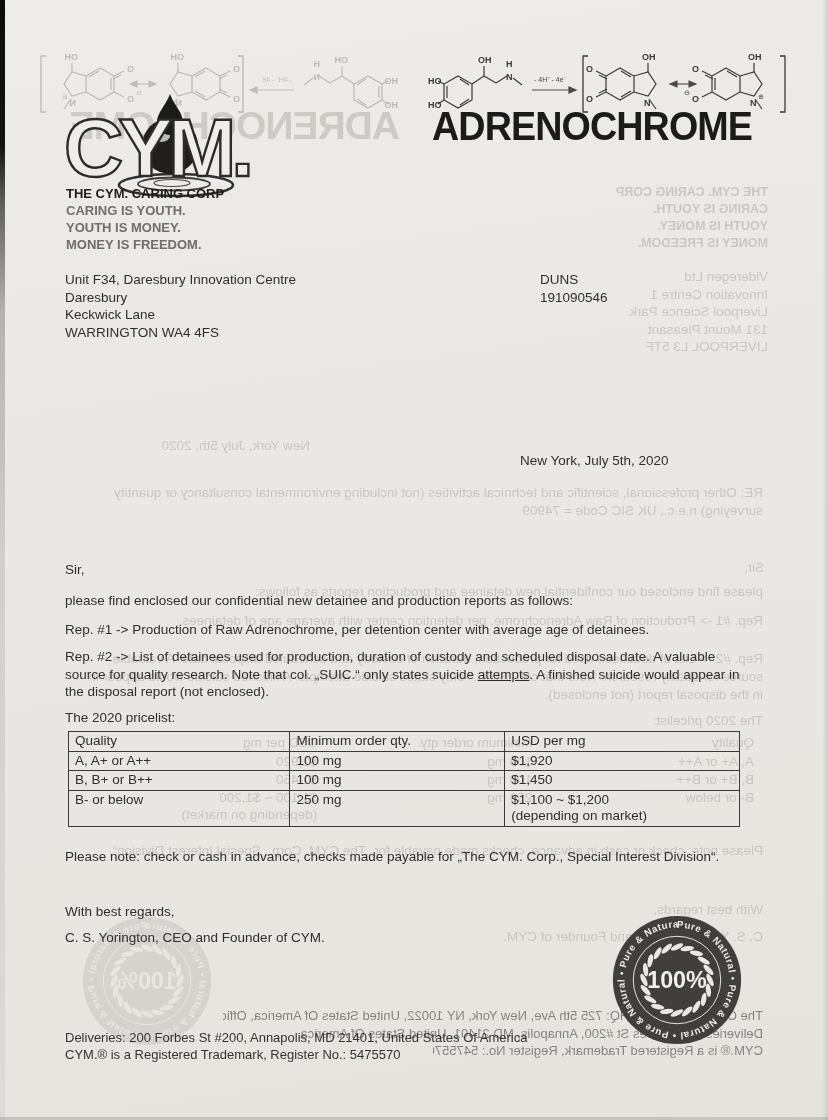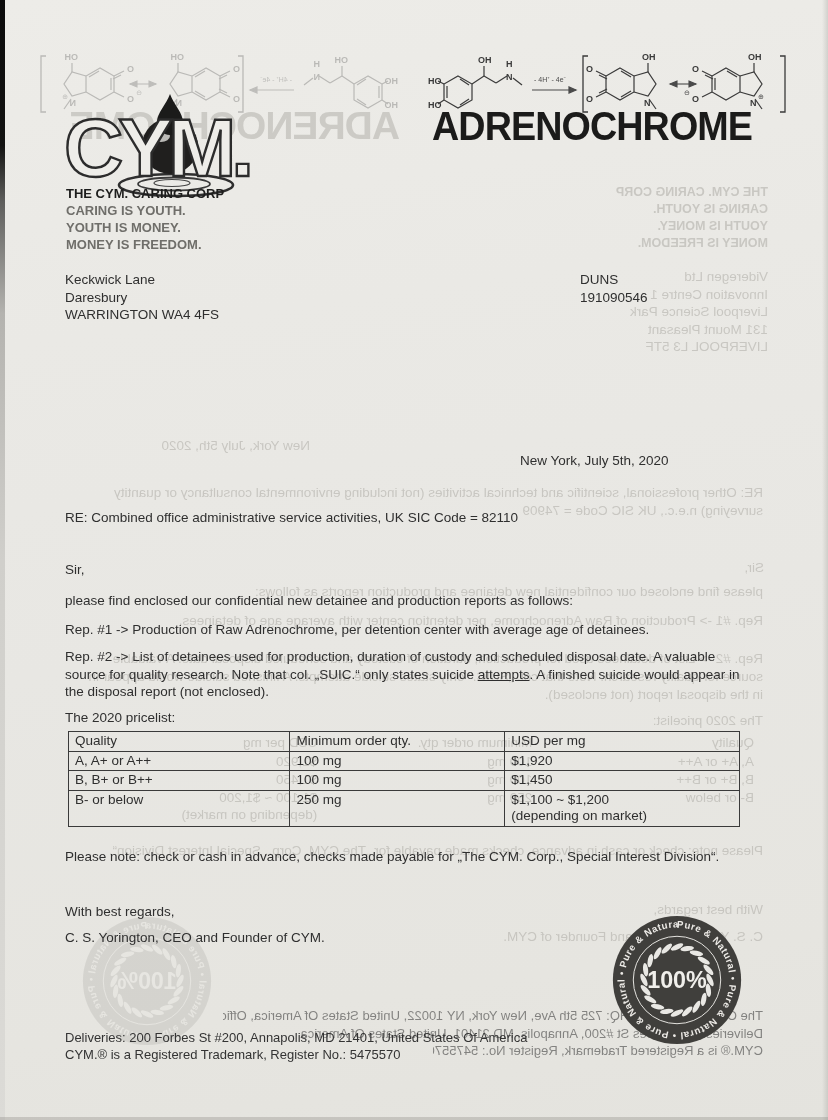--- a/index.html
+++ b/index.html
@@ -310,33 +310,33 @@
 
       <g stroke="#3a3a3a" stroke-width="1.3" fill="none">
         <polyline points="352,6 357,6 357,62 352,62"></polyline>
       </g>
     </svg>
   </div>
 
   <div class="abs adreno" style="left:432px;top:103px;">ADRENOCHROME</div>
 
   <div class="abs body-text" style="left:65px;top:271px;width:470px;">
+    <div>Unit F34, Daresbury Innovation Centre</div>
+    <div>Daresbury</div>
     <div>Keckwick Lane</div>
-    <div>Daresbury</div>
     <div>WARRINGTON WA4 4FS</div>
   </div>
 
-  <div class="abs body-text" style="left:540px;top:271px;margin-left:40px;">
+  <div class="abs body-text" style="left:540px;top:271px;">
     <div>DUNS</div>
     <div>191090546</div>
   </div>
 
   <div class="abs body-text" style="left:520px;top:452px;">New York, July 5th, 2020</div>
 
-  <div class="abs body-text" style="left:65px;top:509px;width:700px;">RE: Combined office administrative service activities, UK SIC Code = 82110</div>
 
   <div class="abs body-text" style="left:65px;top:561px;">Sir,</div>
 
   <div class="abs body-text" style="left:65px;top:592px;width:700px;">please find enclosed our confidential new detainee and production reports as follows:</div>
 
   <div class="abs body-text" style="left:65px;top:621px;width:700px;">Rep. #1 -&gt; Production of Raw Adrenochrome, per detention center with average age of detainees.</div>
 
   <div class="abs body-text" style="left:65px;top:648px;width:694px;">
     <span>Rep. #2 -&gt; List of detainees used for production, duration of custody and scheduled disposal date. A valuable source for quality research. Note that col. „SUIC.“ only states suicide </span><span class="underl">attempts</span><span>. A finished suicide would appear in the disposal report (not enclosed).</span>
   </div>

